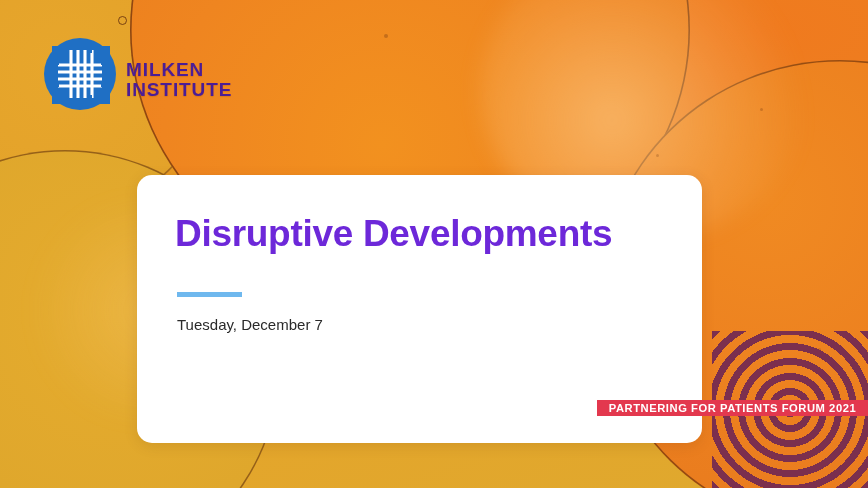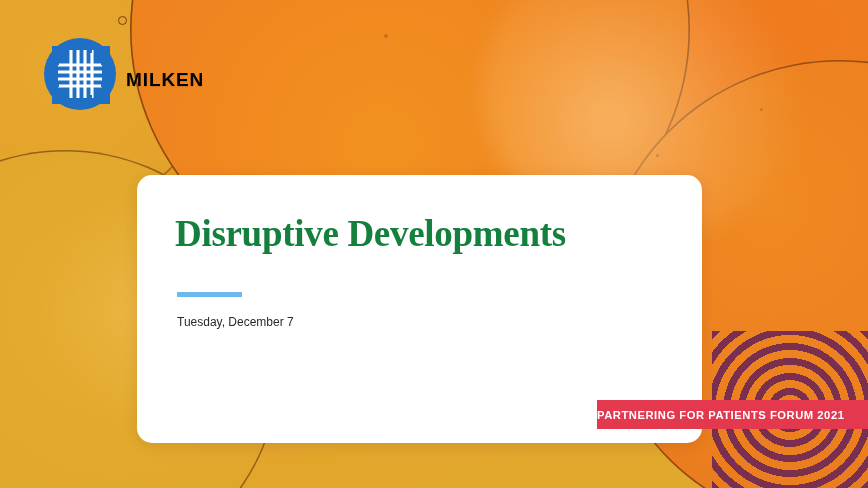--- a/index.html
+++ b/index.html
@@ -92,55 +92,54 @@
     left: 44px; top: 38px;
     display: flex;
     align-items: center;
     gap: 10px;
   }
   .logo-mark { width: 72px; height: 72px; display: block; }
   .wordmark {
     display: flex;
     flex-direction: column;
     line-height: 1.04;
-    color: #000000;
+    color: #4c1d95;
     font-weight: 700;
     font-size: 19px;
     letter-spacing: 0.9px;
     text-shadow: 0 1px 1px rgba(120,60,10,0.18);
     margin-top: 11px;
   }
 
   
   .card {
     position: absolute;
     left: 137px; top: 175px;
     width: 565px; height: 268px;
     background: #FFFFFF;
     border-radius: 15px;
     box-shadow: 0 3px 14px rgba(90,45,10,0.13);
   }
   .card-inner { padding: 38px 44px 0 38px; }
   .event-title {
     margin: 0;
-    color: #15803d;
+    color: #6d28d9;
     font-size: 37px;
     font-weight: 700;
     line-height: 1.16;
     letter-spacing: -0.3px;
-    font-family: Liberation Serif, serif;
   }
   .divider {
     width: 65px; height: 5px;
     background: #6FB8EE;
     margin: 36px 0 17px 2px;
   }
   .event-meta {
     color: #2A2A2A;
-    font-size: 12px;
+    font-size: 15px;
     line-height: 1.42;
     margin: 0 0 0 2px;
   }
   .event-meta div { white-space: nowrap; }
 
   
   .arcs {
     position: absolute;
     left: 712px; top: 331px;
     width: 156px; height: 157px;
@@ -163,25 +162,25 @@
   }
   .q.br::before { --cx: 100%; --cy: 100%; right: 0; bottom: 0; }
   .q.bl::before { --cx: 0%;   --cy: 100%; left: 0;  bottom: 0; }
   .q.tr::before { --cx: 100%; --cy: 0%;   right: 0; top: 0; }
   .q.tl::before { --cx: 0%;   --cy: 0%;   left: 0;  top: 0; }
 
   
   .banner {
     position: absolute;
     left: 597px; top: 400px;
-    width: 271px; height: 29px;
+    width: 271px; height: 16px;
     background: #E3384E;
     display: flex;
     align-items: center;
-    justify-content: flex-start;
+    justify-content: center;
   }
   .banner span {
     color: #FFFFFF;
     font-size: 11.2px;
     font-weight: 600;
     letter-spacing: 0.55px;
     white-space: nowrap;
   }
 </style>
 </head>
@@ -225,20 +224,21 @@
         <rect x="20" y="57" width="4" height="9"></rect>
         <rect x="44" y="57" width="4" height="9"></rect>
         <rect x="6" y="23" width="9" height="4"></rect>
         <rect x="57" y="23" width="9" height="4"></rect>
         <rect x="6" y="45" width="9" height="4"></rect>
         <rect x="57" y="45" width="9" height="4"></rect>
       </g>
     </svg>
     <div class="wordmark">
       <span>MILKEN</span>
+      <span>INSTITUTE</span>
     </div>
   </div>
 
   <div class="arcs">
     <div class="q br"></div>
     <div class="q bl"></div>
     <div class="q tr"></div>
     <div class="q tl"></div>
   </div>
 

